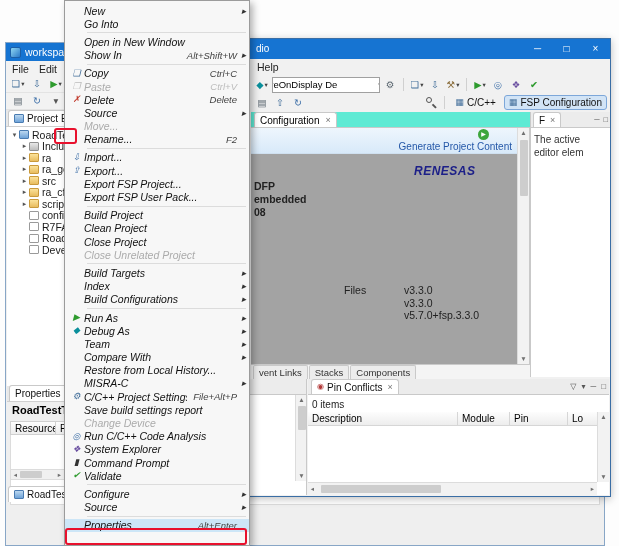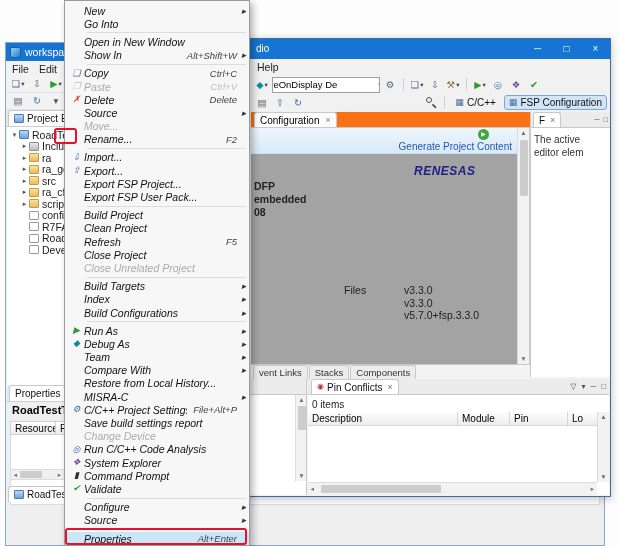--- a/index.html
+++ b/index.html
@@ -82,21 +82,21 @@
   .mag { position: relative; width: 11px; height: 11px; flex: none; }
   .mag-circle { position: absolute; left: 0; top: 0; width: 6px; height: 6px;
     border: 1.5px solid #555; border-radius: 50%; }
   .mag-handle { position: absolute; width: 4.5px; height: 1.5px; background: #555;
     left: 6px; top: 7.5px; transform: rotate(45deg); }
   .persp { height: 15px; display: flex; align-items: center; gap: 3px; padding: 0 4px;
     font-size: 10px; border-radius: 3px; color: #111; white-space: nowrap; }
   .persp.sel { background: #d2e4f6; border: 1px solid #7da7d9; }
   .persp-ico { font-size: 9px; color: #46719c; line-height: 1; }
   .fw-tabrow { position: absolute; top: 73px; left: 115px; width: 279px; height: 16px;
-    background: #f97316; border-bottom: 1px solid #c9c9c9; display: flex;
+    background: #5eead4; border-bottom: 1px solid #c9c9c9; display: flex;
     align-items: flex-end; padding-left: 3px; }
   .etab { height: 15px; background: #fff; border: 1px solid #c9c9c9; border-bottom: none;
     border-radius: 3px 3px 0 0; padding: 0 5px; display: flex; align-items: center;
     gap: 4px; font-size: 10px; white-space: nowrap; }
   .fw-editor { position: absolute; top: 89px; left: 115px; width: 279px; height: 236px;
     background: #a3a3a3; border-right: 1px solid #c9c9c9; }
   .banner { position: absolute; top: 0; left: 0; right: 12px; height: 26px;
     background: linear-gradient(#eef6fd,#d8e9f9); border-bottom: 1px solid #cfe0f0; }
   .gen-ic { position: absolute; right: 28px; top: 1px; width: 11px; height: 11px;
     border-radius: 50%; background: #3da63d; color: #fff; font-size: 6px;
@@ -580,26 +580,20 @@
         <span class="mi-arrow"></span>
       </div>
       <div class="menu-item">
         <span class="mi-icon"></span>
         <span class="mi-label">Clean Project</span>
         <span class="mi-shortcut"></span>
         <span class="mi-arrow"></span>
       </div>
       <div class="menu-item">
         <span class="mi-icon"></span>
-        <span class="mi-label">Refresh</span>
-        <span class="mi-shortcut">F5</span>
-        <span class="mi-arrow"></span>
-      </div>
-      <div class="menu-item">
-        <span class="mi-icon"></span>
         <span class="mi-label">Close Project</span>
         <span class="mi-shortcut"></span>
         <span class="mi-arrow"></span>
       </div>
       <div class="menu-item disabled">
         <span class="mi-icon"></span>
         <span class="mi-label">Close Unrelated Project</span>
         <span class="mi-shortcut"></span>
         <span class="mi-arrow"></span>
       </div>

